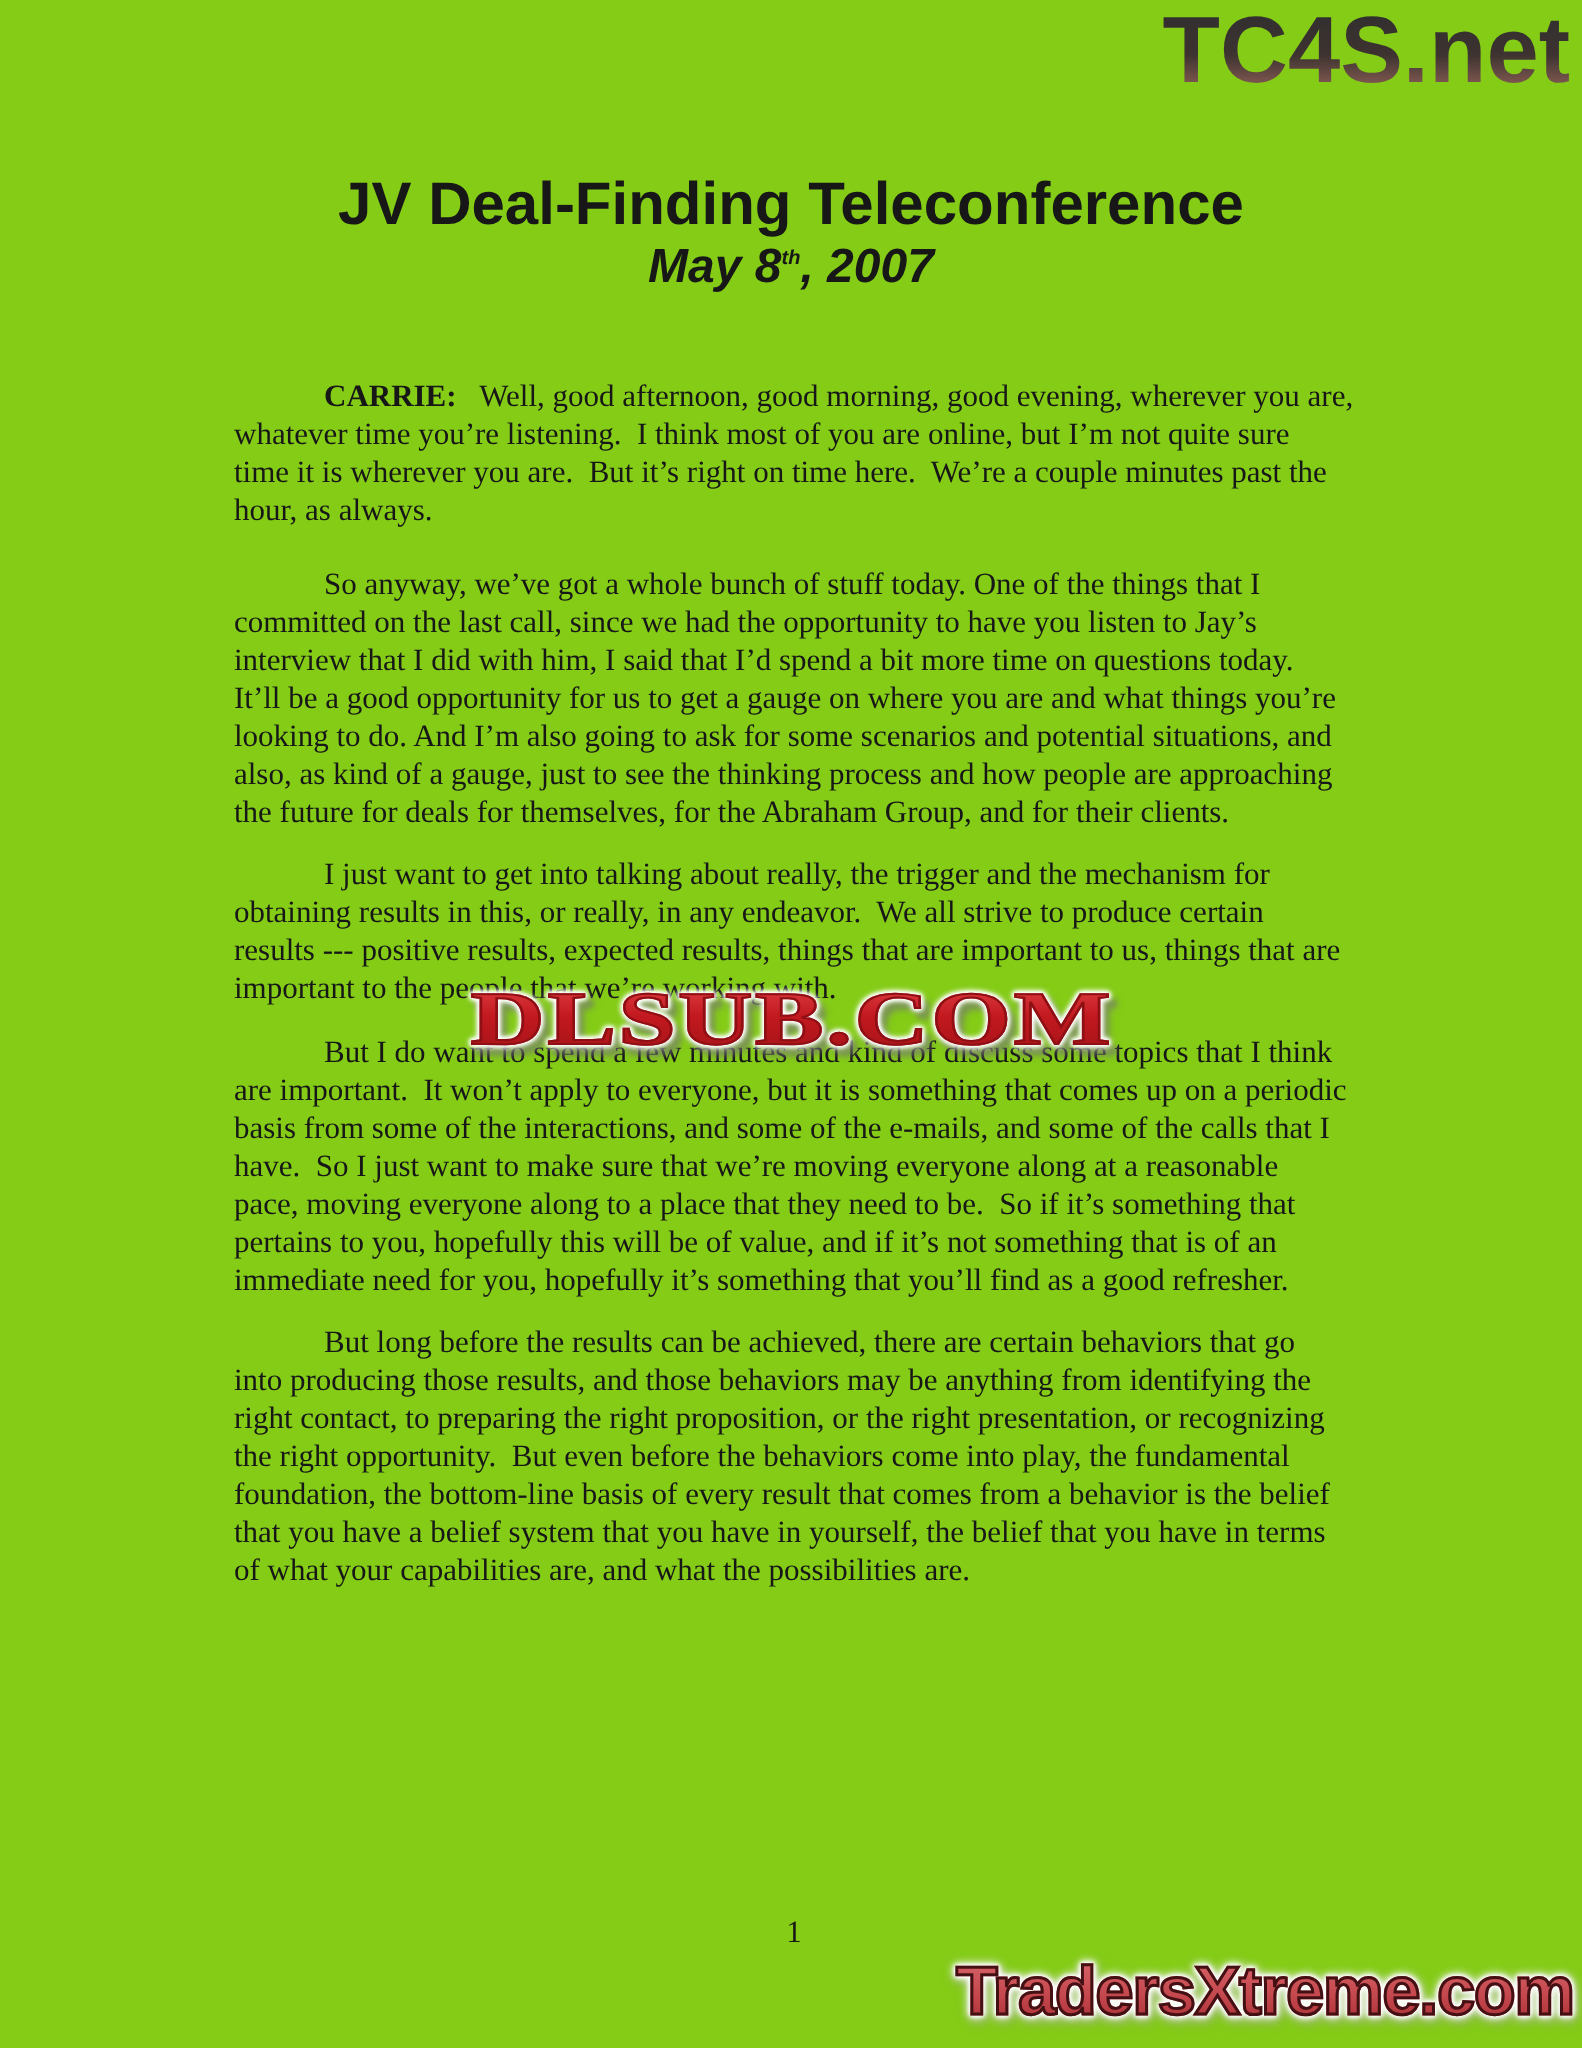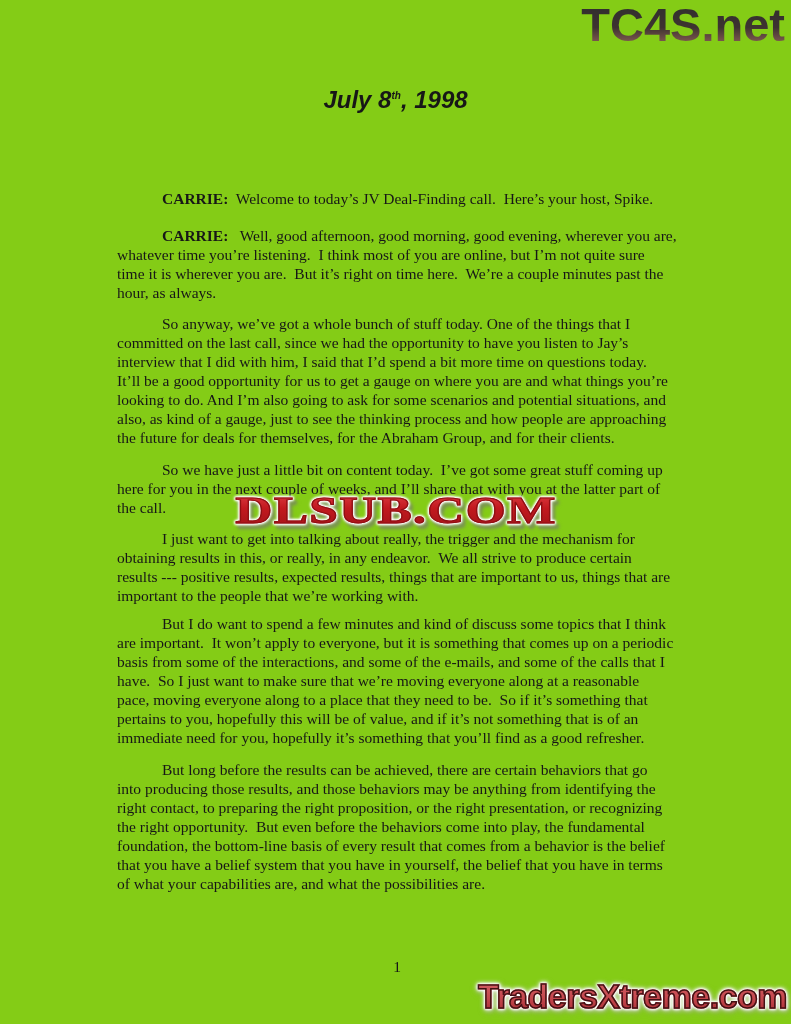--- a/index.html
+++ b/index.html
@@ -140,39 +140,36 @@
   }
 </style>
 </head>
 <body>
 
 <div class="page">
 
   <div class="tc4s">TC4S.net</div>
 
   <div class="doc-header">
-    <div class="doc-subtitle"><span>July 8</span><sup>th</sup><span>, 1998</span></div>
+    <div class="doc-title">JV Deal-Finding Teleconference</div>
+    <div class="doc-subtitle"><span>May 8</span><sup>th</sup><span>, 2007</span></div>
   </div>
 
   <div class="doc-body">
-      <p><span class="speaker">CARRIE:</span><span>  Welcome to today’s JV Deal-Finding call.  Here’s your host, Spike.</span></p>
       <p><span class="speaker">CARRIE:</span><span>   Well, good afternoon, good morning, good evening, wherever you are,
 whatever time you’re listening.  I think most of you are online, but I’m not quite sure
 time it is wherever you are.  But it’s right on time here.  We’re a couple minutes past the
 hour, as always.</span></p>
       <p><span>So anyway, we’ve got a whole bunch of stuff today. One of the things that I
 committed on the last call, since we had the opportunity to have you listen to Jay’s
 interview that I did with him, I said that I’d spend a bit more time on questions today.
 It’ll be a good opportunity for us to get a gauge on where you are and what things you’re
 looking to do. And I’m also going to ask for some scenarios and potential situations, and
 also, as kind of a gauge, just to see the thinking process and how people are approaching
 the future for deals for themselves, for the Abraham Group, and for their clients.</span></p>
-      <p><span>So we have just a little bit on content today.  I’ve got some great stuff coming up
-here for you in the next couple of weeks, and I’ll share that with you at the latter part of
-the call.</span></p>
       <p><span>I just want to get into talking about really, the trigger and the mechanism for
 obtaining results in this, or really, in any endeavor.  We all strive to produce certain
 results --- positive results, expected results, things that are important to us, things that are
 important to the people that we’re working with.</span></p>
       <p><span>But I do want to spend a few minutes and kind of discuss some topics that I think
 are important.  It won’t apply to everyone, but it is something that comes up on a periodic
 basis from some of the interactions, and some of the e-mails, and some of the calls that I
 have.  So I just want to make sure that we’re moving everyone along at a reasonable
 pace, moving everyone along to a place that they need to be.  So if it’s something that
 pertains to you, hopefully this will be of value, and if it’s not something that is of an

